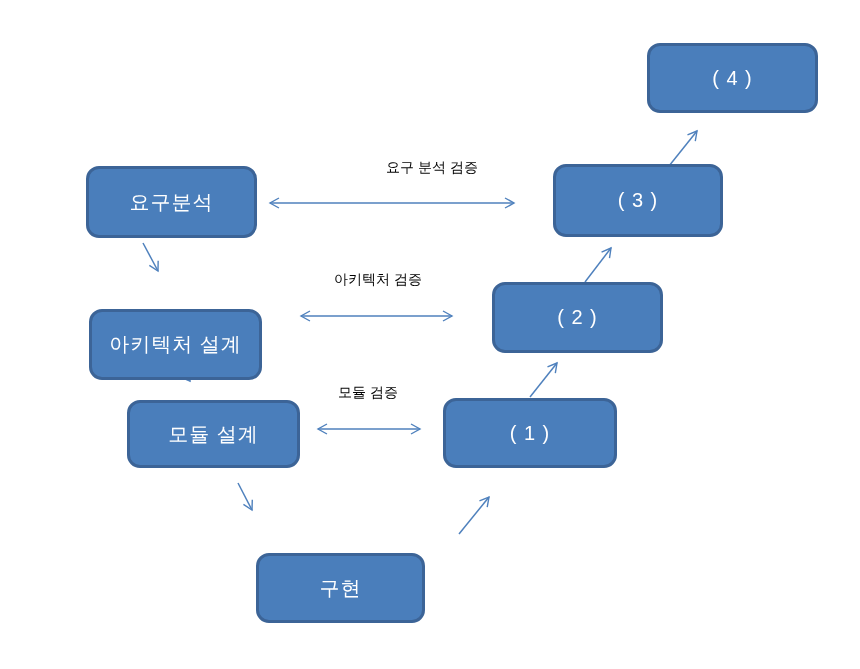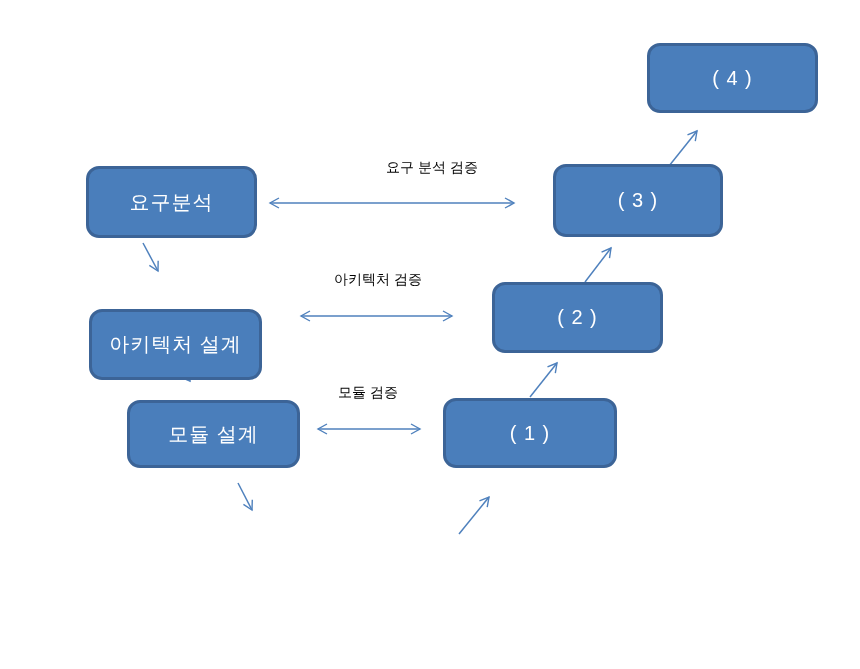--- a/index.html
+++ b/index.html
@@ -95,20 +95,23 @@
 
   <div class="box" id="box-req">
     <span>요구분석</span>
   </div>
   <div class="box" id="box-arch">
     <span>아키텍처 설계</span>
   </div>
   <div class="box" id="box-module">
     <span>모듈 설계</span>
   </div>
+  <div class="box" id="box-impl">
+    <span>구현</span>
+  </div>
 
   <div class="box" id="box-v1">
     <span>( 1 )</span>
   </div>
   <div class="box" id="box-v2">
     <span>( 2 )</span>
   </div>
   <div class="box" id="box-v3">
     <span>( 3 )</span>
   </div>

